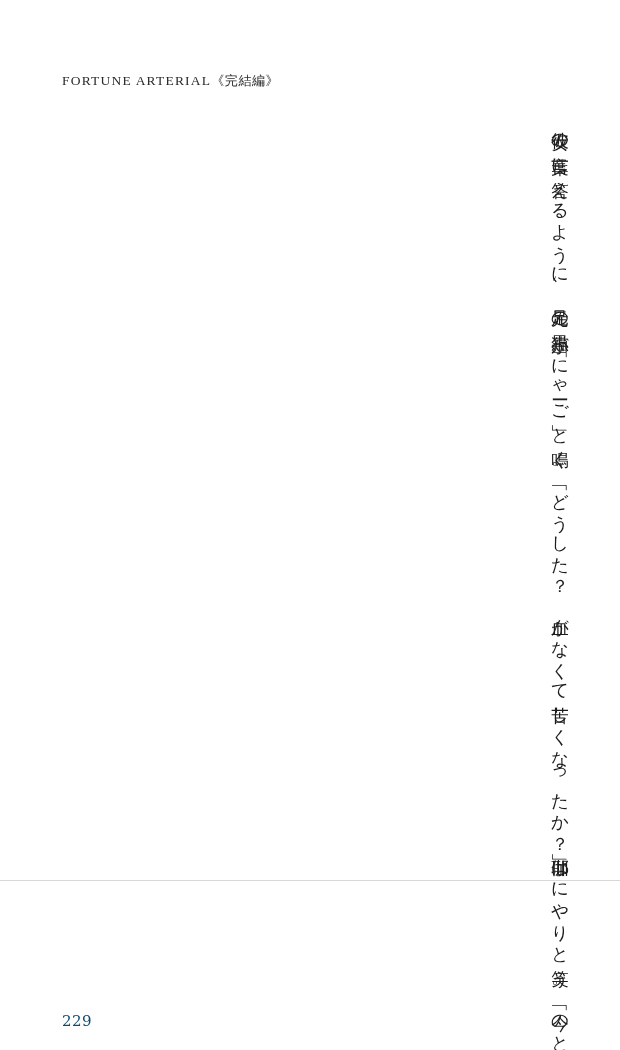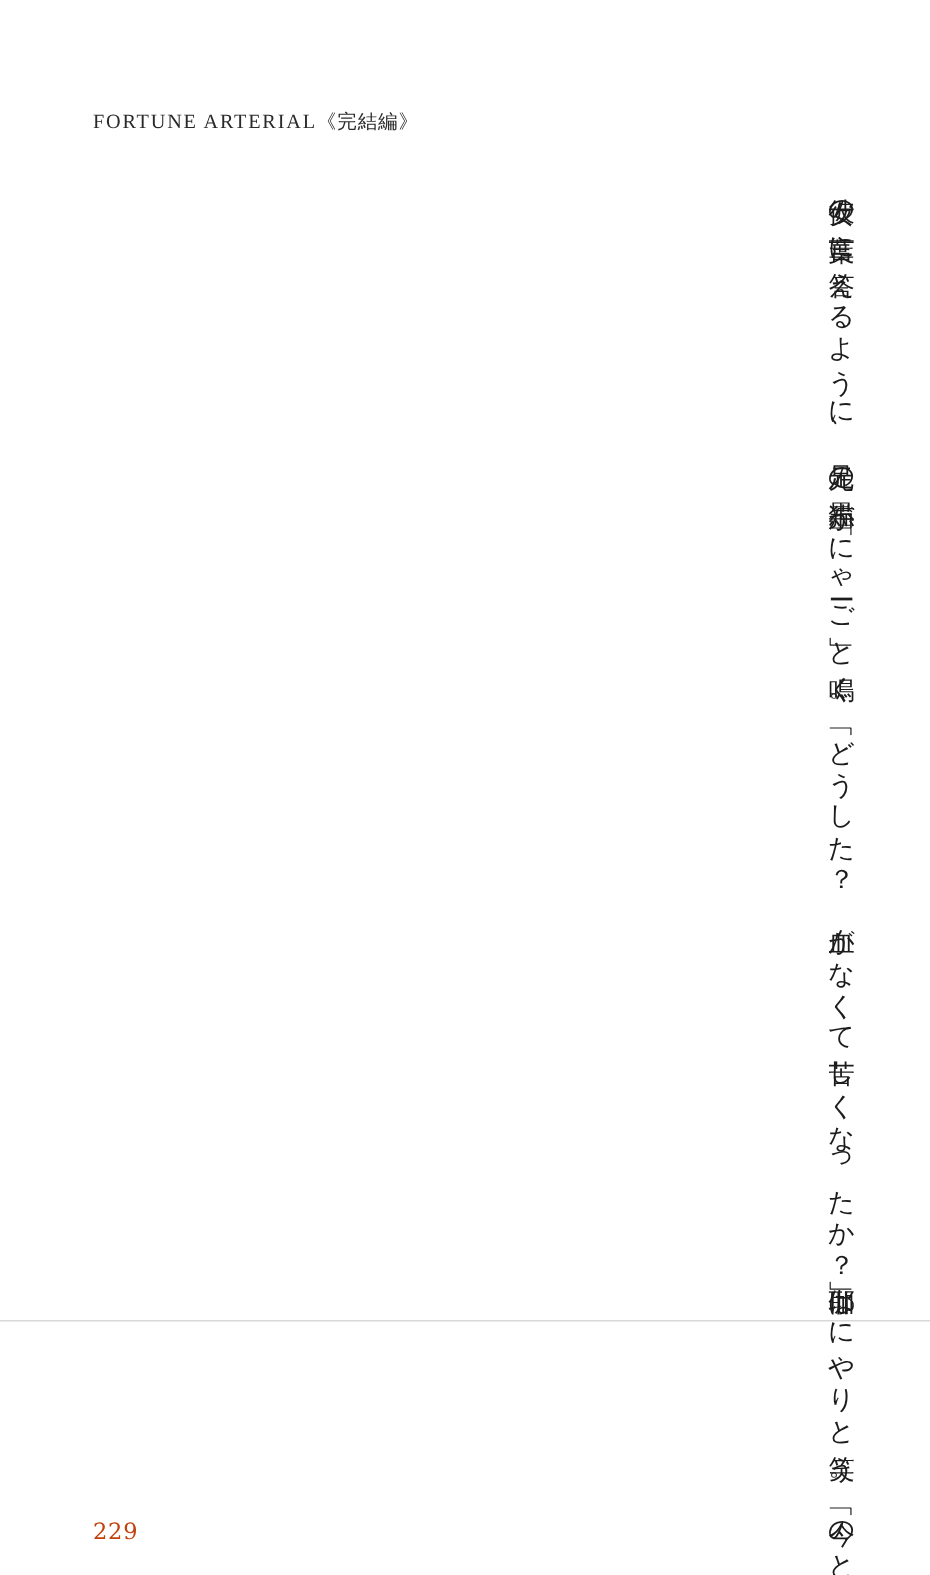--- a/index.html
+++ b/index.html
@@ -51,21 +51,21 @@
     background: #d8d8d8;
   }
 
   
   .folio {
     position: absolute;
     left: 62px;
     top: 1012px;
     font-family: "DejaVu Serif", serif;
     font-size: 15px;
-    color: #c2410c;
+    color: #0c4a6e;
     letter-spacing: 0.5px;
   }
 
   
   .body-text {
     position: absolute;
     top: 118px;
     right: 52px;
     height: 780px;
     display: flex;

